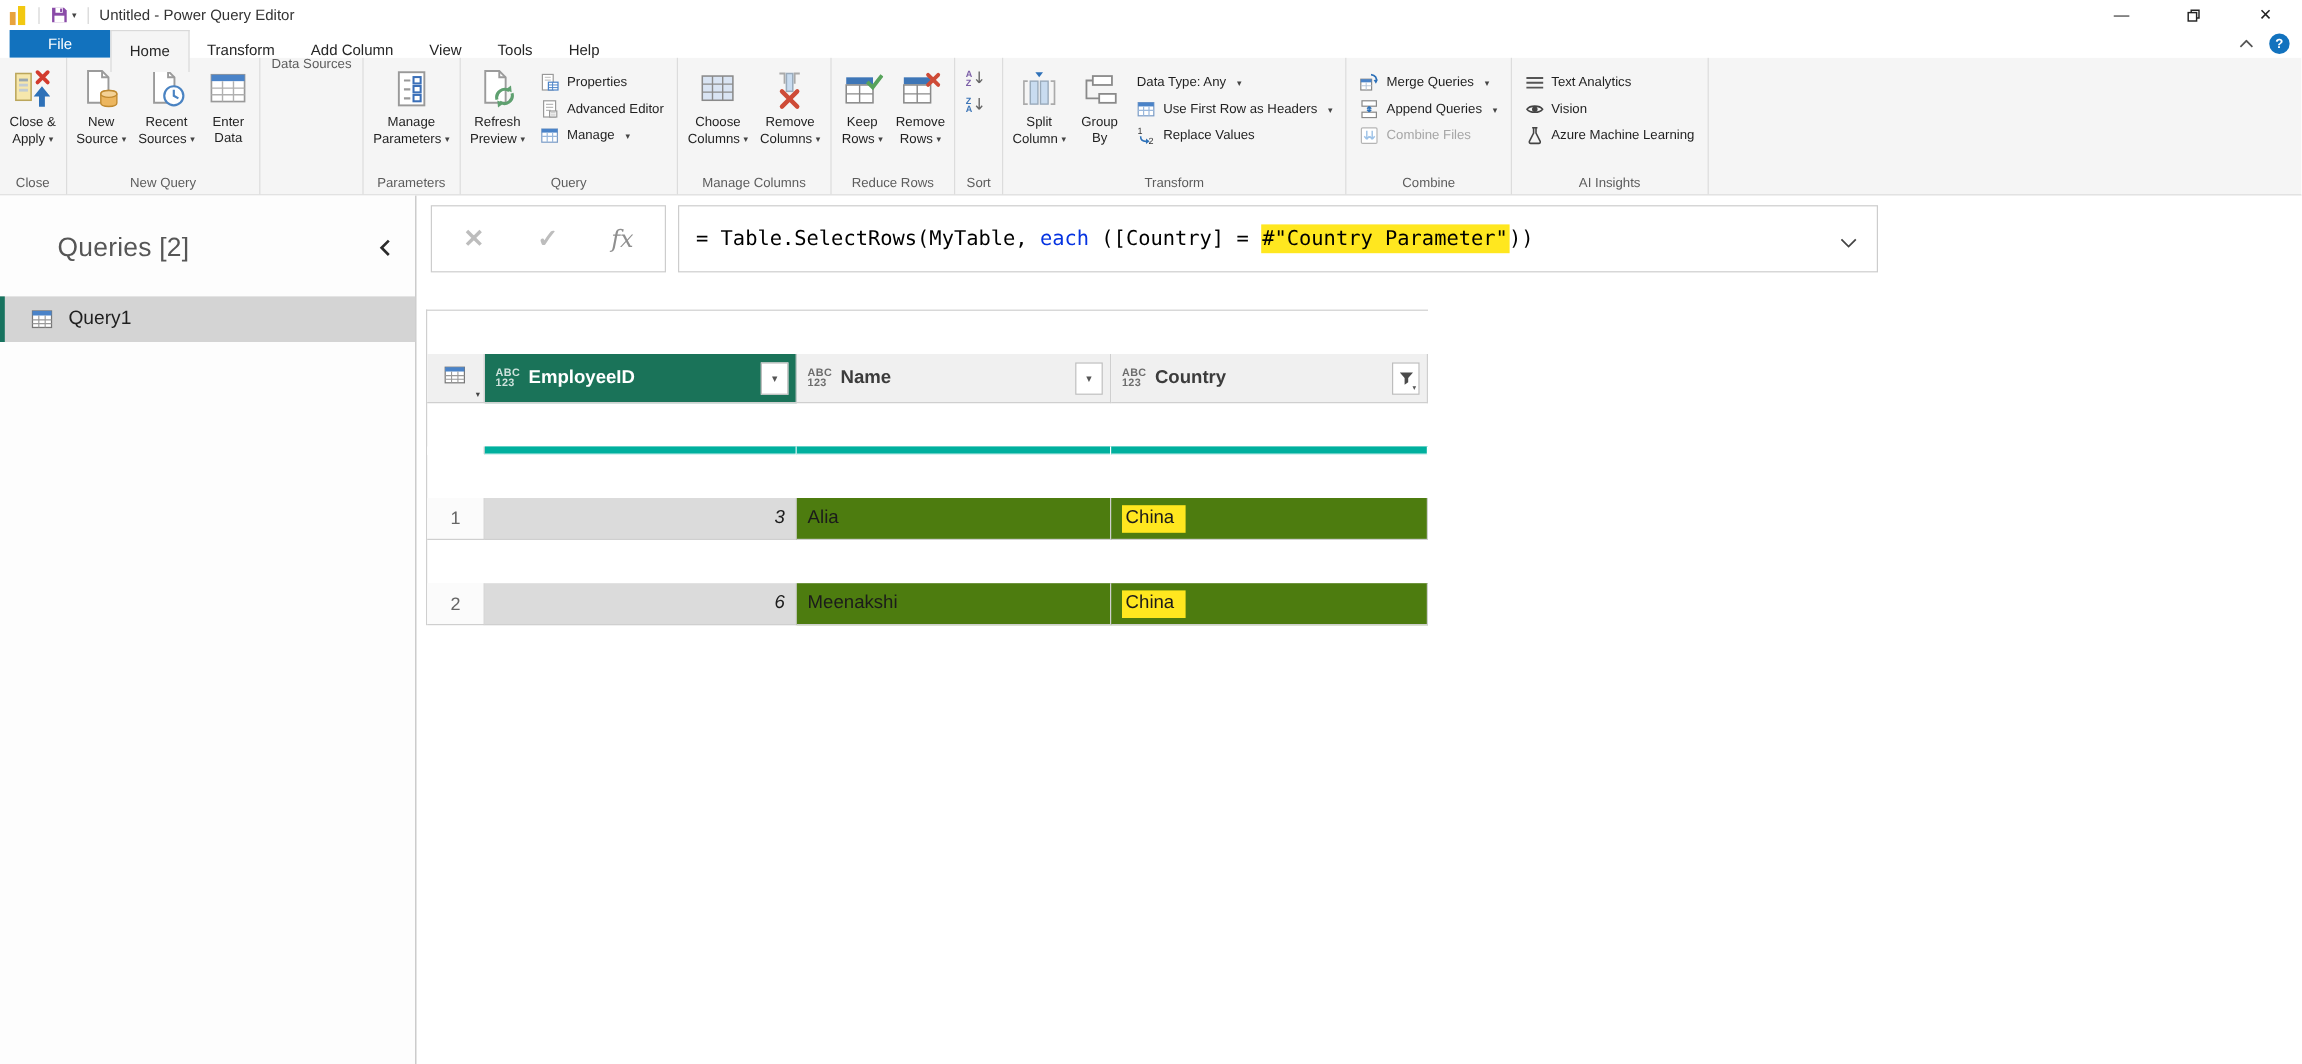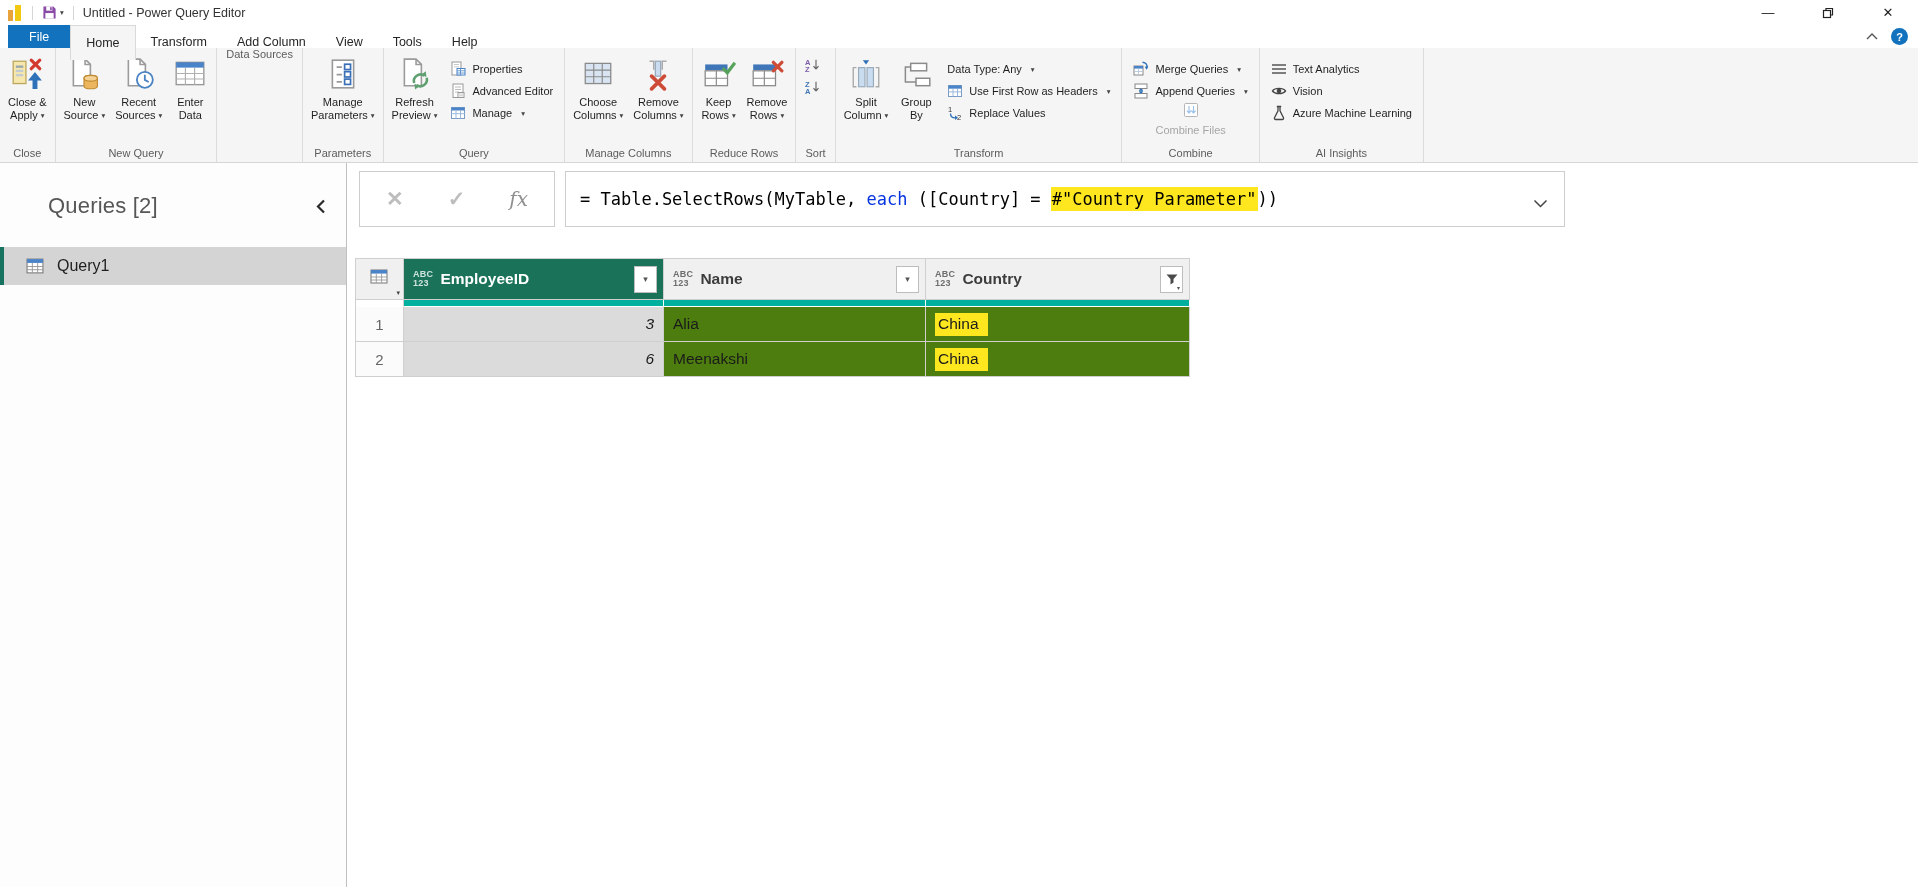--- a/index.html
+++ b/index.html
@@ -12,40 +12,40 @@
   .tb-sep { width:1px; height:14px; background:#d5d5d5; margin:0 9px; }
   .tb-icon { display:flex; align-items:center; }
   .tb-caret { margin-left:6px; }
   .dd { font-size:7.5px; color:#444; margin-left:3px; vertical-align:1px; }
   .tb-spacer { flex:1; }
   .win-btn { width:60px; height:25px; display:flex; align-items:center; justify-content:center; font-size:13px; color:#222; }
 
   
   .tabbar { height:23px; display:flex; align-items:stretch; padding-left:8px; font-size:12.5px; background:#fff; position:relative; }
   .tab { padding:17px 15px; display:flex; align-items:center; color:#262626; white-space:nowrap; }
-  .tab-file { background:#1272BE; color:#fff; padding:0 21px; }
+  .tab-file { background:#1272BE; color:#fff; padding:0 32px; }
   .tab-home { background:#f5f5f5; border:1px solid #d9d9d9; border-bottom:none; }
   .tab-extras { position:absolute; right:10px; top:0; height:23px; display:flex; align-items:center; gap:13px; }
   .ribbon-collapse { display:flex; align-items:center; }
   .help-badge { width:17px; height:17px; border-radius:50%; background:#1272BE; color:#fff; font-size:11px; font-weight:bold; display:flex; align-items:center; justify-content:center; }
 
   
   .ribbon { height:115px; background:#f5f5f5; border-bottom:1px solid #d6d6d6; display:flex; align-items:stretch; }
   .rgroup { display:flex; flex-direction:column; border-right:1px solid #dcdcdc; }
   .rg-body { flex:1; display:flex; align-items:flex-start; padding:4px 3px 0; }
   .rg-label { font-size:11px; color:#5c5c5c; text-align:center; padding:0 9px 3px; white-space:nowrap; }
   .rbtn { display:flex; flex-direction:column; align-items:center; padding:2px 5px 0; min-width:46px; cursor:default; }
   .ricon { width:36px; height:36px; display:flex; align-items:center; justify-content:center; margin:2px 0 4px; }
   .ricon svg { width:34px; height:34px; }
   .rlbl { font-size:11px; line-height:13px; text-align:center; color:#1f1f1f; white-space:nowrap; }
   .rstack { display:flex; flex-direction:column; padding:6px 3px 0; }
   .sbtn { display:flex; align-items:center; gap:6px; height:22px; font-size:11px; padding:0 5px; white-space:nowrap; color:#1f1f1f; }
   .sicon { width:16px; height:16px; flex:0 0 16px; display:flex; align-items:center; }
   .sicon svg { width:16px; height:16px; }
-  .disabled, .disabled .dd { color:#a6a6a6;flex-direction:column; }
+  .disabled, .disabled .dd { color:#a6a6a6; }
 
   
   .main { flex:1; display:flex; min-height:0; background:#fff; }
   .qpanel { width:347px; flex:0 0 347px; border-right:1px solid #c0c0c0; padding-top:30px; position:relative; background:#fdfdfd; }
   .qpanel-title { font-size:22px; font-weight:400; color:#565656; padding-left:24px; letter-spacing:.2px;margin-left:24px; }
   .q-collapse { position:absolute; right:20px; top:36px; }
   .qlist { margin-top:28px; }
   .qitem { height:38px; display:flex; align-items:center; gap:13px; padding-left:22px; font-size:16px; color:#1f1f1f; border-left:4px solid transparent; cursor:default; }
   .qitem.selected { background:#d4d4d4; border-left-color:#17735F; }
   .qicon { width:18px; height:18px; display:flex; align-items:center; }
@@ -58,21 +58,21 @@
   .fx-fx { color:#8f8f8f; font-family:"DejaVu Serif",serif; font-style:italic; font-size:20px; }
   .fbox { width:1000px; flex:0 0 1000px; border:1px solid #cdcdcd; background:#fff; display:flex; align-items:center; padding:0 26px 0 14px; position:relative; }
   .fcode { font-family:"DejaVu Sans Mono","Liberation Mono",monospace; font-size:17px; white-space:pre; color:#000; }
   .fkw { color:#0533E1; }
   .fhl { background:#FFE71F; padding:2px 1px; }
   .fchev { position:absolute; right:16px; top:22px; }
 
   
   .grid-wrap { margin-left:8px; margin-top:31px; }
   .pq-table { display:grid; grid-template-columns:48px 260px 262px 264px; border-top:1px solid #cfcfcf; border-left:1px solid #cfcfcf; width:max-content; }
-  .cell { border-right:1px solid #cfcfcf; border-bottom:1px solid #cfcfcf; }
+  .cell { border-right:1px solid #cfcfcf; border-bottom:1px solid #cfcfcf;margin-top:36px; }
   .hcell { height:41px; display:flex; align-items:center; }
   .h-corner { background:#f0f0f0; justify-content:center; position:relative; }
   .h-corner .dd { position:absolute; right:3px; bottom:2px; margin:0; font-size:7px; }
   .h-col { background:#f0f0f0; padding:0 6px 0 9px; gap:7px; }
   .h-col.selected { background:#1A7359; }
   .type-badge { display:flex; flex-direction:column; font-size:9px; line-height:9.5px; color:#6d6d6d; font-weight:bold; letter-spacing:.3px; }
   .h-col.selected .type-badge { color:#cfe3dd; }
   .h-name { font-size:15.5px; font-weight:bold; color:#3c3c3c; flex:1; }
   .h-col.selected .h-name { color:#fff; }
   .h-dd { width:23px; height:27px; flex:0 0 23px; background:#fff; border:1px solid #bdbdbd; display:flex; align-items:center; justify-content:center; position:relative; }

